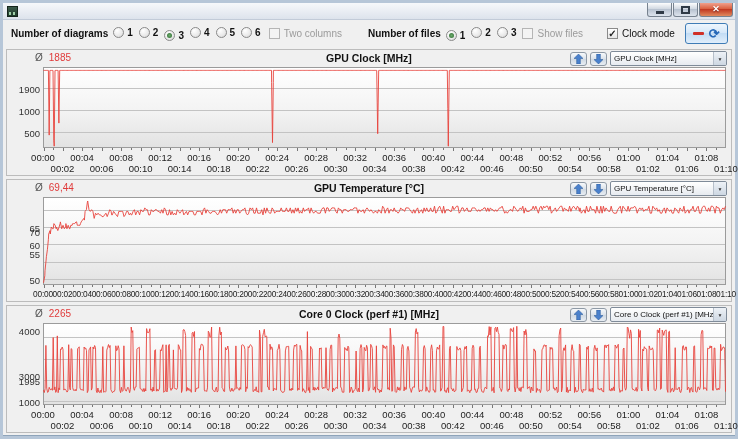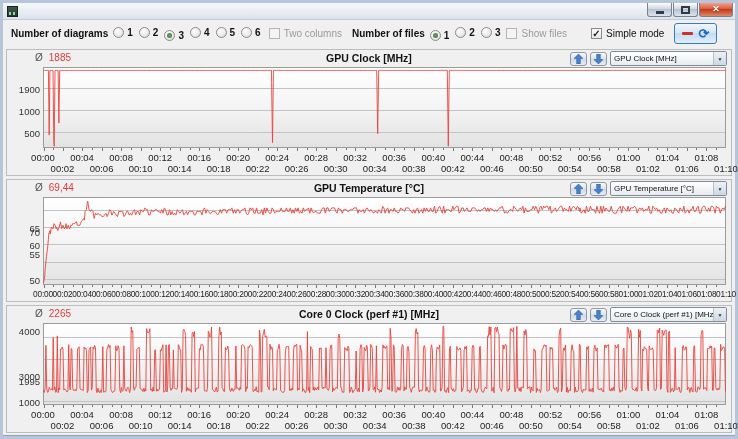--- a/index.html
+++ b/index.html
@@ -115,40 +115,40 @@
           <span class="radio"></span>
           <span>5</span>
         </span><span class="radio-item">
           <span class="radio"></span>
           <span>6</span>
         </span></span>
     <span class="checkbox-item disabled" style="margin-left:2px">
       <span class="checkbox"></span>
       <span class="cb-label">Two columns</span>
     </span>
-    <span class="tb-label" style="margin-left:10px">Number of files</span>
+    <span class="tb-label" style="margin-left:26px">Number of files</span>
     <span id="fileRadios"><span class="radio-item">
           <span class="radio">
             <span class="dot"></span>
           </span>
           <span>1</span>
         </span><span class="radio-item">
           <span class="radio"></span>
           <span>2</span>
         </span><span class="radio-item">
           <span class="radio"></span>
           <span>3</span>
         </span></span>
     <span class="checkbox-item disabled">
       <span class="checkbox"></span>
       <span class="cb-label">Show files</span>
     </span>
     <span class="checkbox-item" style="margin-left:24px">
       <span class="checkbox">✓</span>
-      <span class="cb-label">Simple mode</span>
+      <span class="cb-label">Clock mode</span>
     </span>
     <span class="btn btn-refresh" style="margin-left:10px">
       <span class="minus-glyph"></span>
       <span class="refresh-glyph">⟳</span>
     </span>
 
   </div>
 
   <div class="charts">
 

